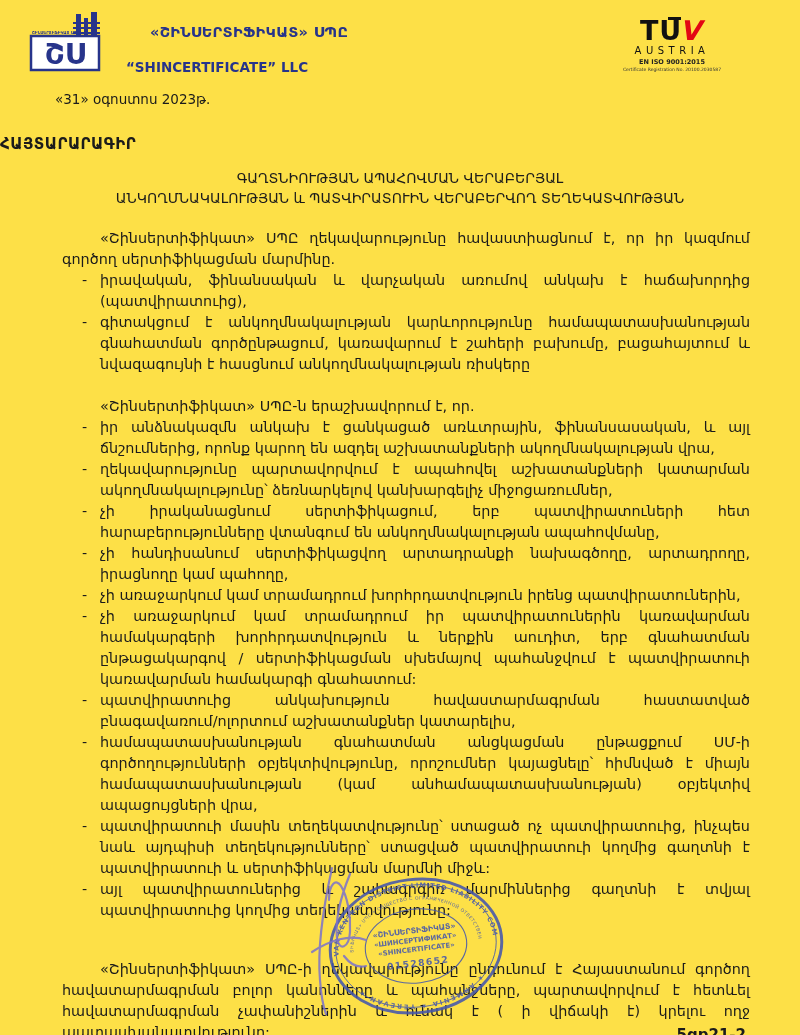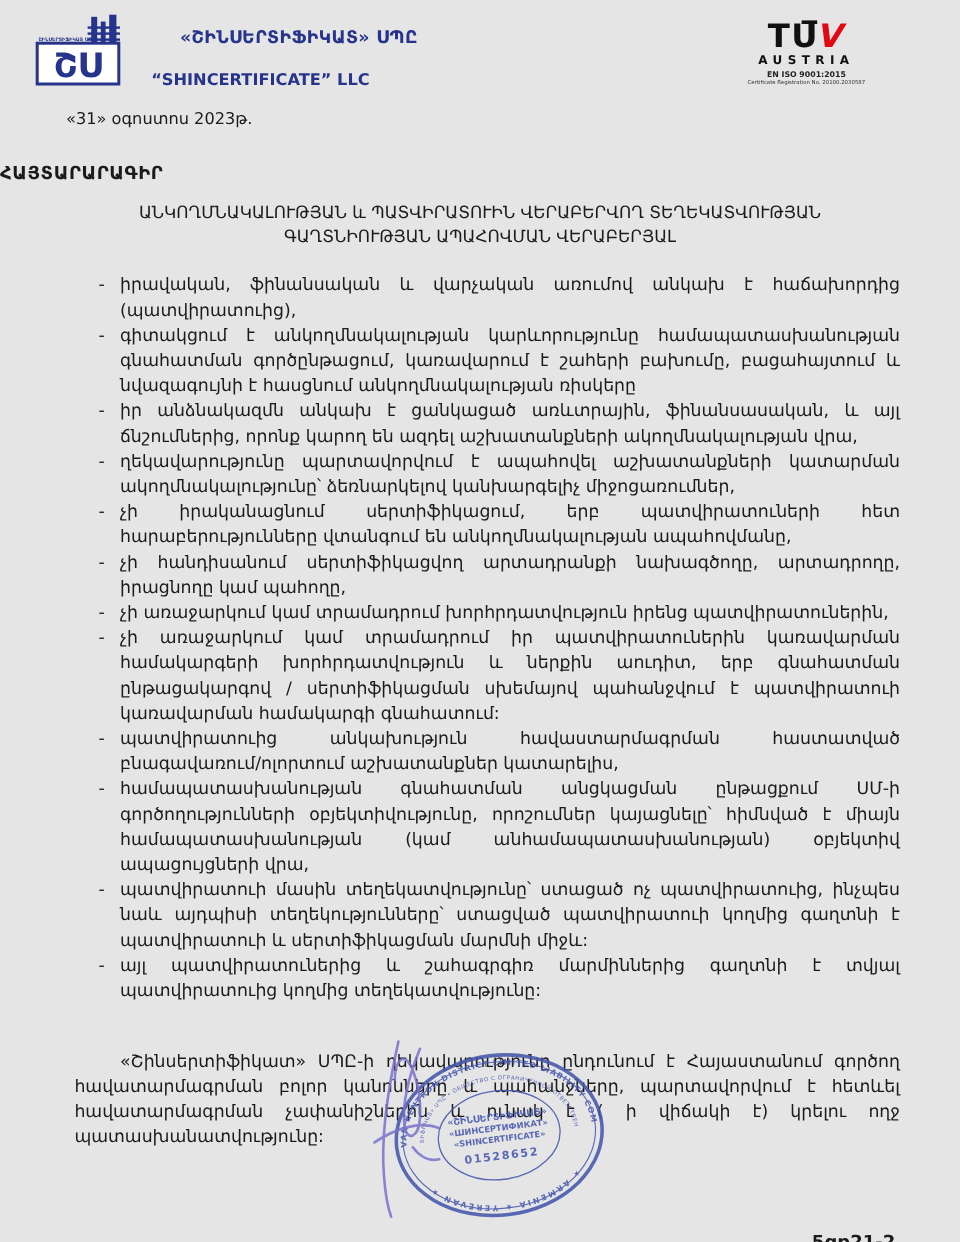--- a/index.html
+++ b/index.html
@@ -1,37 +1,37 @@
 <!DOCTYPE html>
 <html><head>
 <meta charset="utf-8">
 <style>
   * { margin:0; padding:0; box-sizing:border-box; }
   html,body { background:#888; }
   .page {
     position:relative;
     width:800px; height:1035px;
     margin:0 auto;
-    background:#e5e5e5;
+    background:#fde047;
     font-family:"DejaVu Sans", sans-serif;
     color:#1b1b1b;
     overflow:hidden;
   }
   
   .header { display:flex; align-items:flex-start; padding:10px 30px 0 28px; }
   .brand { display:flex; align-items:center; gap:10px; }
   .company-names { padding-top:14px; }
   .company-name-hy { font-size:14.5px; font-weight:bold; color:#27348b; letter-spacing:.3px;margin-left:24px; }
   .company-name-en { font-size:13.5px; font-weight:bold; color:#27348b; margin-top:19px; }
   .tuv { margin-left:auto; margin-right:28px; text-align:center; padding-top:8px; width:140px; }
   .tuv-brand { font-weight:bold; font-size:27px; line-height:26px; letter-spacing:1px; color:#111; position:relative; display:inline-block; }
   .tuv-tu { position:relative; }
   .tuv-tu::after { content:""; position:absolute; right:1px; top:2px; width:13px; height:3px; background:#111; }
   .tuv-v { color:#e30613; display:inline-block; transform:skewX(-14deg); }
-  .tuv-austria { font-size:10px; font-weight:bold; letter-spacing:4.5px; color:#111; margin-top:1px; }
+  .tuv-austria { font-size:10px; font-weight:normal; letter-spacing:4.5px; color:#111; margin-top:1px; }
   .tuv-iso { font-size:6.5px; font-weight:bold; color:#222; margin-top:2px; }
   .tuv-reg { font-size:4.5px; color:#333; margin-top:1px; white-space:nowrap; }
   
   .date { margin:16px 0 0 55px; font-size:13.5px; font-weight:normal; }
   .title { margin-top:28px; font-size:15px; font-weight:bold; letter-spacing:.5px; }
   .subtitle { margin-top:15px; text-align:center; font-size:14px; line-height:20px; }
   
   .body { margin:20px 50px 0 62px; font-size:14.4px; line-height:21px; }
   .para { text-indent:38px; text-align:justify; }
   .spaced { margin-top:21px; }
@@ -81,35 +81,37 @@
       <div class="tuv-austria">AUSTRIA</div>
       <div class="tuv-iso">EN ISO 9001:2015</div>
       <div class="tuv-reg">Certificate Registration No. 20100.2030587</div>
     </div>
   </div>
 
   <div class="date">«31» օգոստոս 2023թ.</div>
 
   <div class="title">ՀԱՅՏԱՐԱՐԱԳԻՐ</div>
   <div class="subtitle">
+    <div>ԳԱՂՏՆԻՈՒԹՅԱՆ ԱՊԱՀՈՎՄԱՆ ՎԵՐԱԲԵՐՅԱԼ</div>
     <div>ԱՆԿՈՂՄՆԱԿԱԼՈՒԹՅԱՆ և ՊԱՏՎԻՐԱՏՈՒԻՆ ՎԵՐԱԲԵՐՎՈՂ ՏԵՂԵԿԱՏՎՈՒԹՅԱՆ</div>
-    <div>ԳԱՂՏՆԻՈՒԹՅԱՆ ԱՊԱՀՈՎՄԱՆ ՎԵՐԱԲԵՐՅԱԼ</div>
   </div>
 
   <div class="body">
+    <p class="para">«Շինսերտիֆիկատ» ՍՊԸ ղեկավարությունը հավաստիացնում է, որ իր կազմում գործող սերտիֆիկացման մարմինը.</p>
     <div class="bullets">
         <div class="bullet">
           <span class="dash">-</span>
           <span class="bullet-text">իրավական, ֆինանսական և վարչական առումով անկախ է հաճախորդից (պատվիրատուից),</span>
         </div>
         <div class="bullet">
           <span class="dash">-</span>
           <span class="bullet-text">գիտակցում է անկողմնակալության կարևորությունը համապատասխանության գնահատման գործընթացում, կառավարում է շահերի բախումը, բացահայտում և նվազագույնի է հասցնում անկողմնակալության ռիսկերը</span>
         </div>
       </div>
+    <p class="para spaced">«Շինսերտիֆիկատ» ՍՊԸ-ն երաշխավորում է, որ.</p>
     <div class="bullets">
         <div class="bullet">
           <span class="dash">-</span>
           <span class="bullet-text">իր անձնակազմն անկախ է ցանկացած առևտրային, ֆինանսասական, և այլ ճնշումներից, որոնք կարող են ազդել աշխատանքների ակողմնակալության վրա,</span>
         </div>
         <div class="bullet">
           <span class="dash">-</span>
           <span class="bullet-text">ղեկավարությունը պարտավորվում է ապահովել աշխատանքների կատարման ակողմնակալությունը՝ ձեռնարկելով կանխարգելիչ միջոցառումներ,</span>
         </div>
         <div class="bullet">

